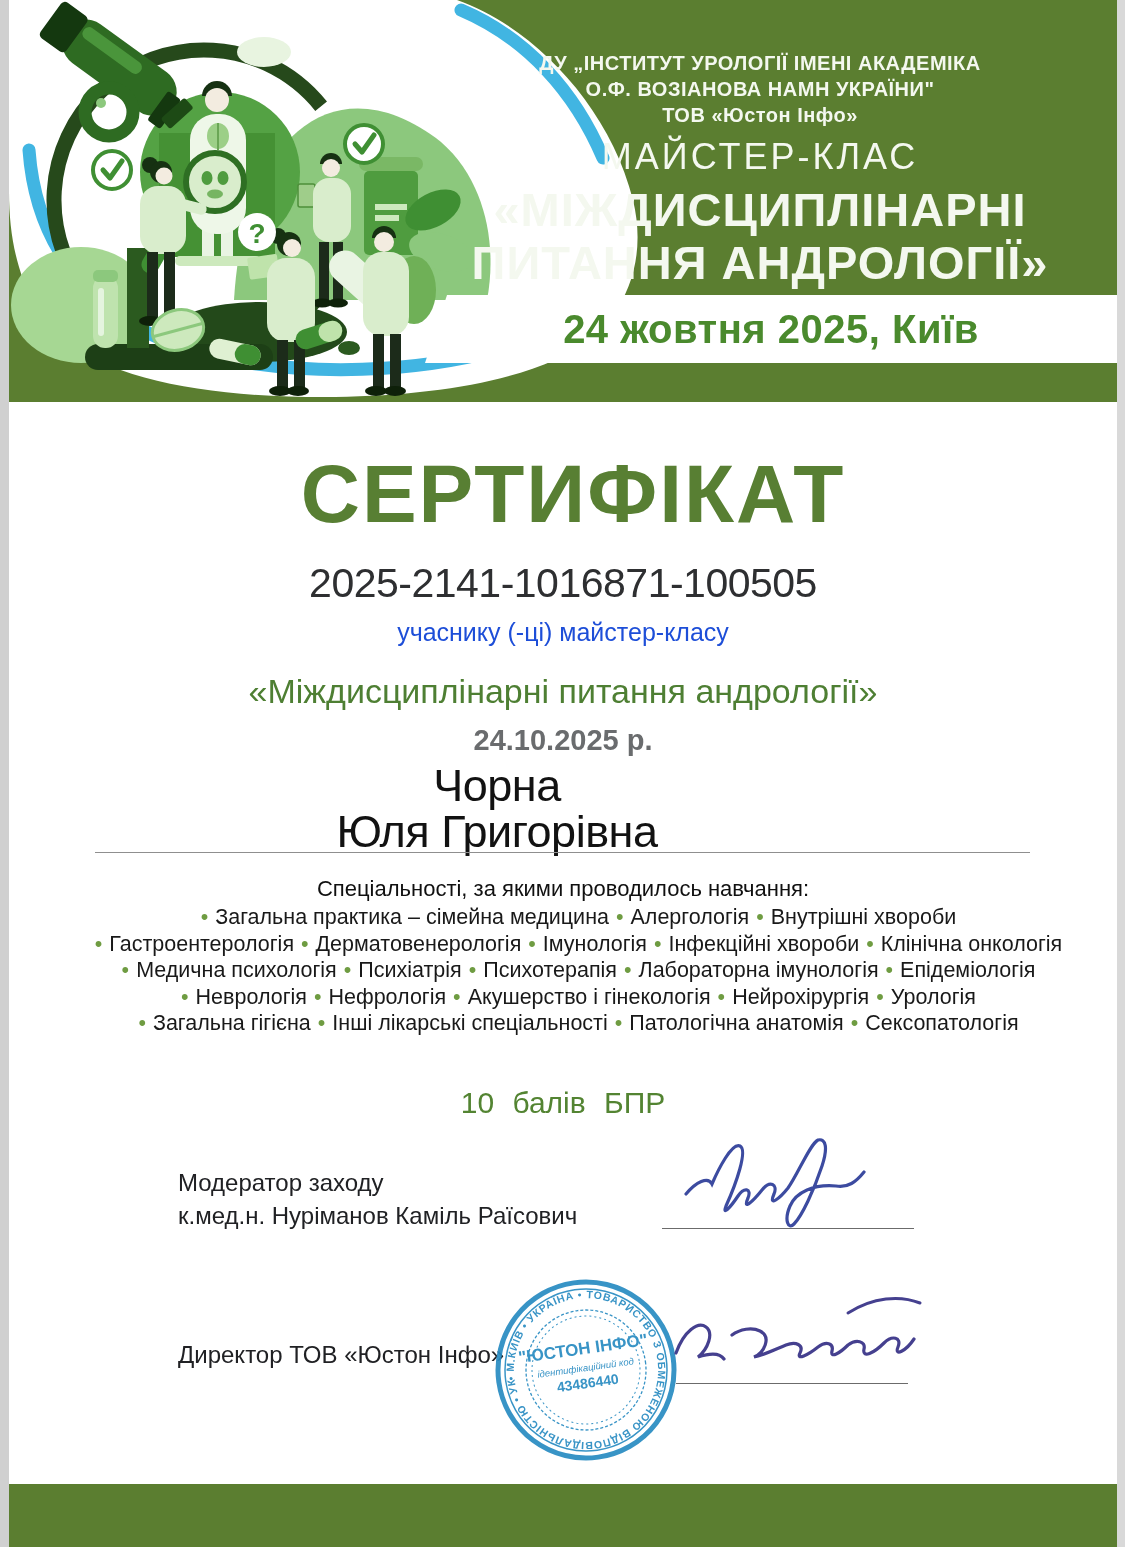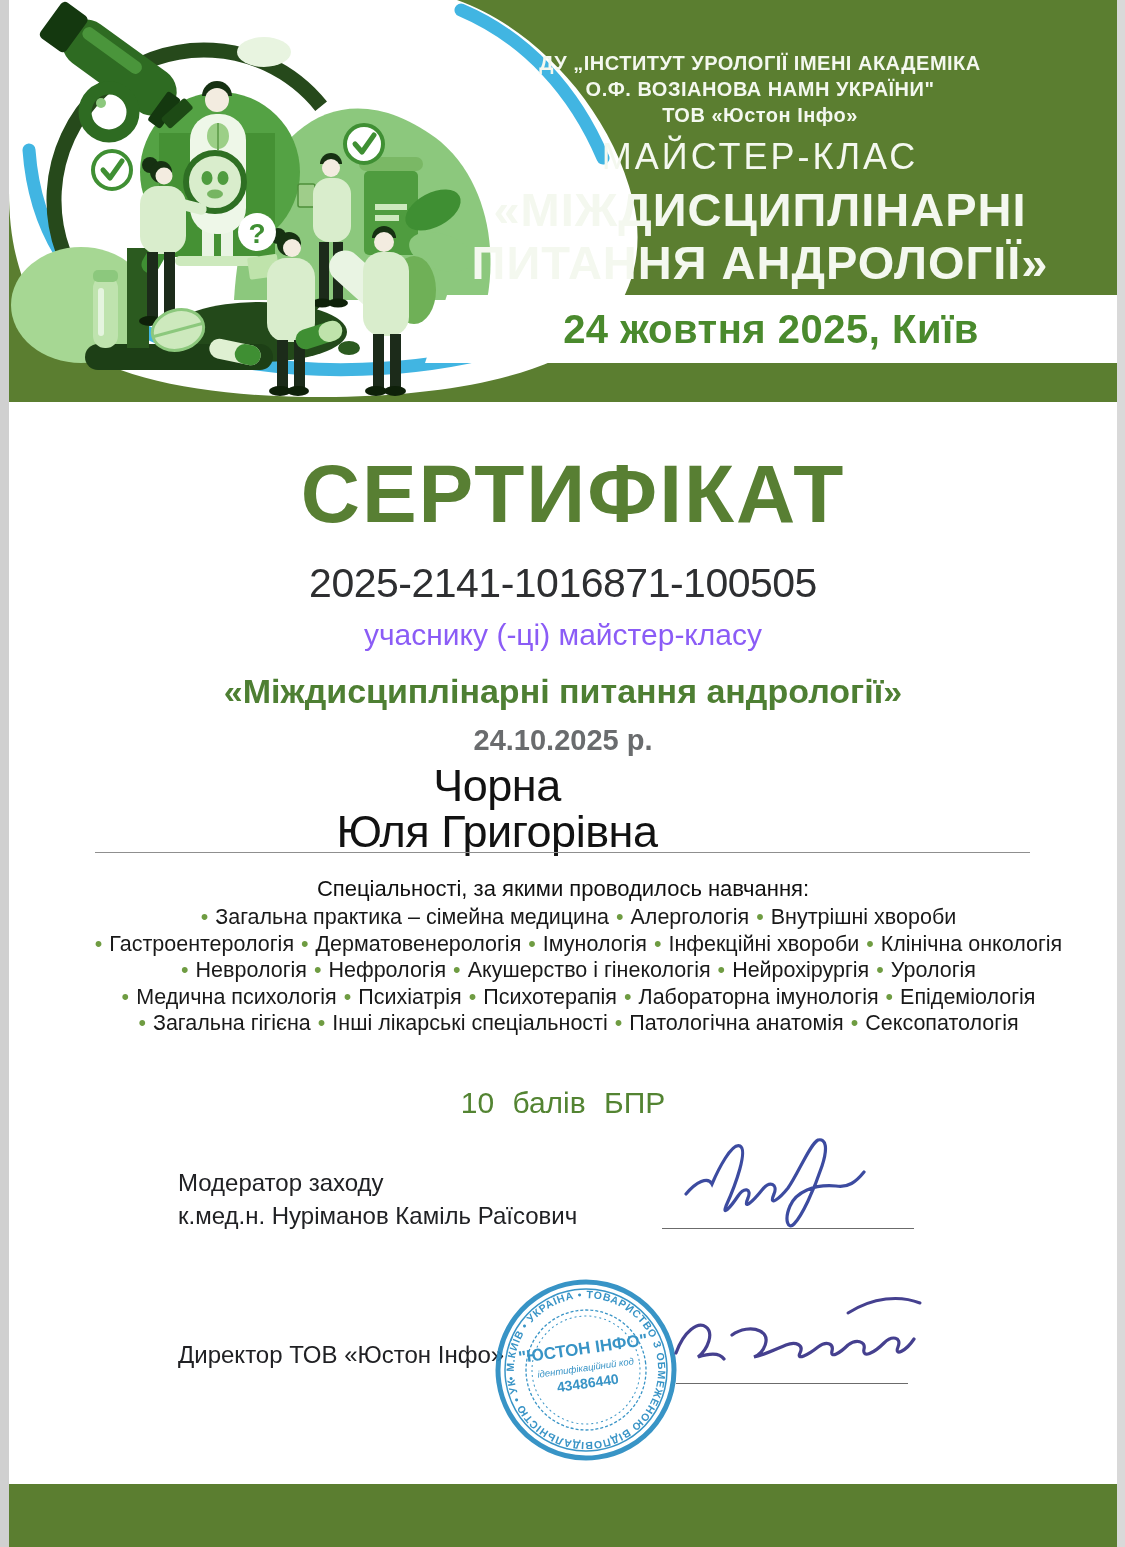--- a/index.html
+++ b/index.html
@@ -26,22 +26,22 @@
     position:absolute;left:416px;right:0;top:295px;height:68px;background:#ffffff;
     clip-path:polygon(22px 0,100% 0,100% 100%,0 100%);
     display:flex;align-items:center;justify-content:center;
     color:#4a8a2d;font-size:40px;font-weight:bold;letter-spacing:.5px;
   }
 
   
   .centered{position:absolute;left:9px;right:8px;text-align:center;}
   .cert-title{top:447px;font-size:82px;font-weight:bold;letter-spacing:2px;color:#587f33;padding-left:20px;}
   .cert-number{top:560px;font-size:41px;letter-spacing:-.5px;color:#2e2f31;}
-  .recipient{top:618px;font-size:30px;color:#8b5cf6;}
-  .course-title{top:672px;font-size:34px;font-weight:bold;color:#4e7f33;}
+  .recipient{top:618px;font-size:25px;color:#1d4ed8;}
+  .course-title{top:672px;font-size:34px;font-weight:normal;color:#4e7f33;}
   .course-date{top:724px;font-size:29px;font-weight:bold;color:#6a6c6e;}
   .name-line{font-size:45px;font-weight:normal;color:#121212;letter-spacing:-.5px;transform:translateX(-66px);}
   .name1{top:760px;}
   .name2{top:806px;}
   .name-underline{position:absolute;left:95px;right:95px;top:852px;border-top:1.5px solid #8f8f8f;}
   .spec-heading{top:876px;font-size:22px;font-weight:normal;color:#101010;}
   .spec-list{top:904px;font-size:21.5px;line-height:26.5px;color:#191919;margin-left:24px;}
   .spec-line{white-space:nowrap;}
   .spec-line .dot{color:#6f9c42;margin:0 7px;}
   .points{top:1086px;font-size:30px;font-weight:normal;color:#538432;word-spacing:10px;}
@@ -233,22 +233,22 @@
   <div class="centered course-title">«Міждисциплінарні питання андрології»</div>
   <div class="centered course-date">24.10.2025 р.</div>
   <div class="centered name-line name1">Чорна</div>
   <div class="centered name-line name2">Юля Григорівна</div>
   <div class="name-underline"></div>
 
   <div class="centered spec-heading">Спеціальності, за якими проводилось навчання:</div>
   <div class="centered spec-list">
       <div class="spec-line"><span class="dot">•</span><span>Загальна практика – сімейна медицина</span><span class="dot">•</span><span>Алергологія</span><span class="dot">•</span><span>Внутрішні хвороби</span></div>
       <div class="spec-line"><span class="dot">•</span><span>Гастроентерологія</span><span class="dot">•</span><span>Дерматовенерологія</span><span class="dot">•</span><span>Імунологія</span><span class="dot">•</span><span>Інфекційні хвороби</span><span class="dot">•</span><span>Клінічна онкологія</span></div>
+      <div class="spec-line"><span class="dot">•</span><span>Медична психологія</span><span class="dot">•</span><span>Психіатрія</span><span class="dot">•</span><span>Психотерапія</span><span class="dot">•</span><span>Лабораторна імунологія</span><span class="dot">•</span><span>Епідеміологія</span></div>
       <div class="spec-line"><span class="dot">•</span><span>Неврологія</span><span class="dot">•</span><span>Нефрологія</span><span class="dot">•</span><span>Акушерство і гінекологія</span><span class="dot">•</span><span>Нейрохірургія</span><span class="dot">•</span><span>Урологія</span></div>
-      <div class="spec-line"><span class="dot">•</span><span>Медична психологія</span><span class="dot">•</span><span>Психіатрія</span><span class="dot">•</span><span>Психотерапія</span><span class="dot">•</span><span>Лабораторна імунологія</span><span class="dot">•</span><span>Епідеміологія</span></div>
       <div class="spec-line"><span class="dot">•</span><span>Загальна гігієна</span><span class="dot">•</span><span>Інші лікарські спеціальності</span><span class="dot">•</span><span>Патологічна анатомія</span><span class="dot">•</span><span>Сексопатологія</span></div>
     </div>
 
   <div class="centered points">10  балів  БПР</div>
 
   <div class="sig-label moderator">
     <div>Модератор заходу</div>
     <div>к.мед.н. Нуріманов Каміль Раїсович</div>
   </div>
 

